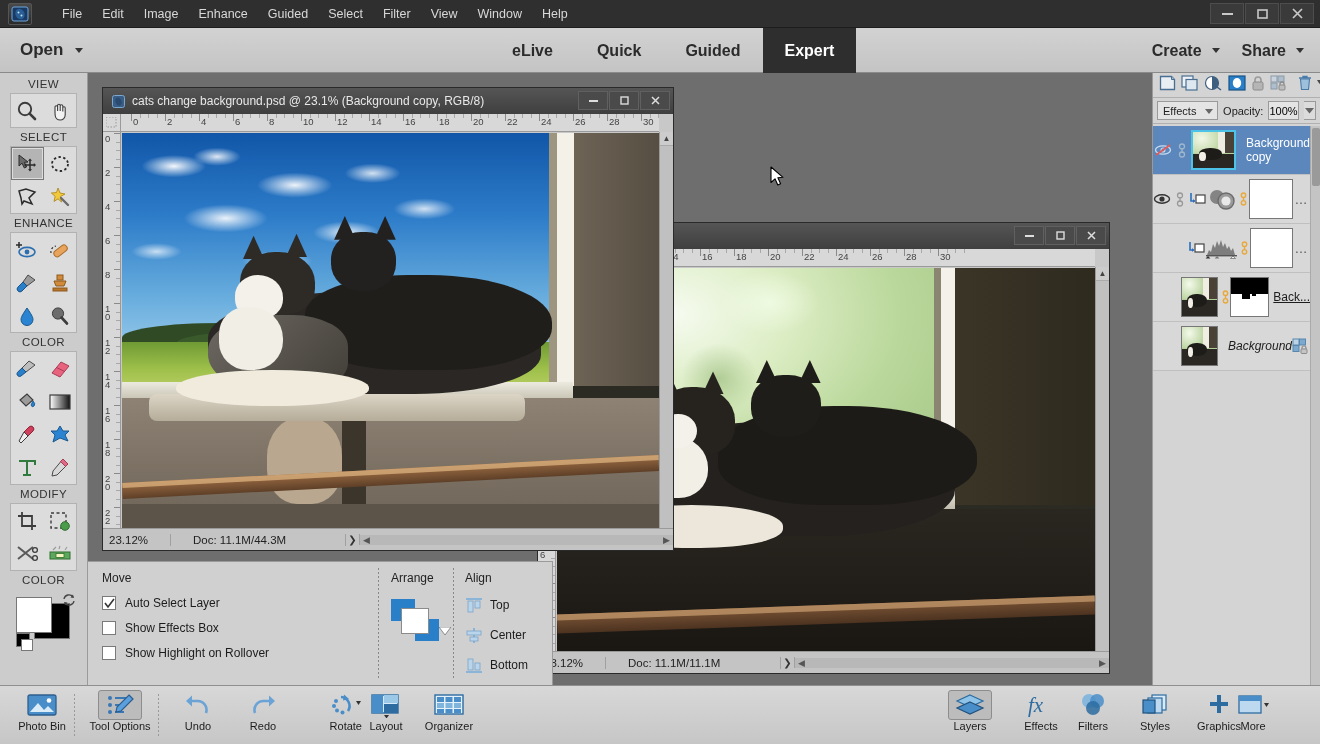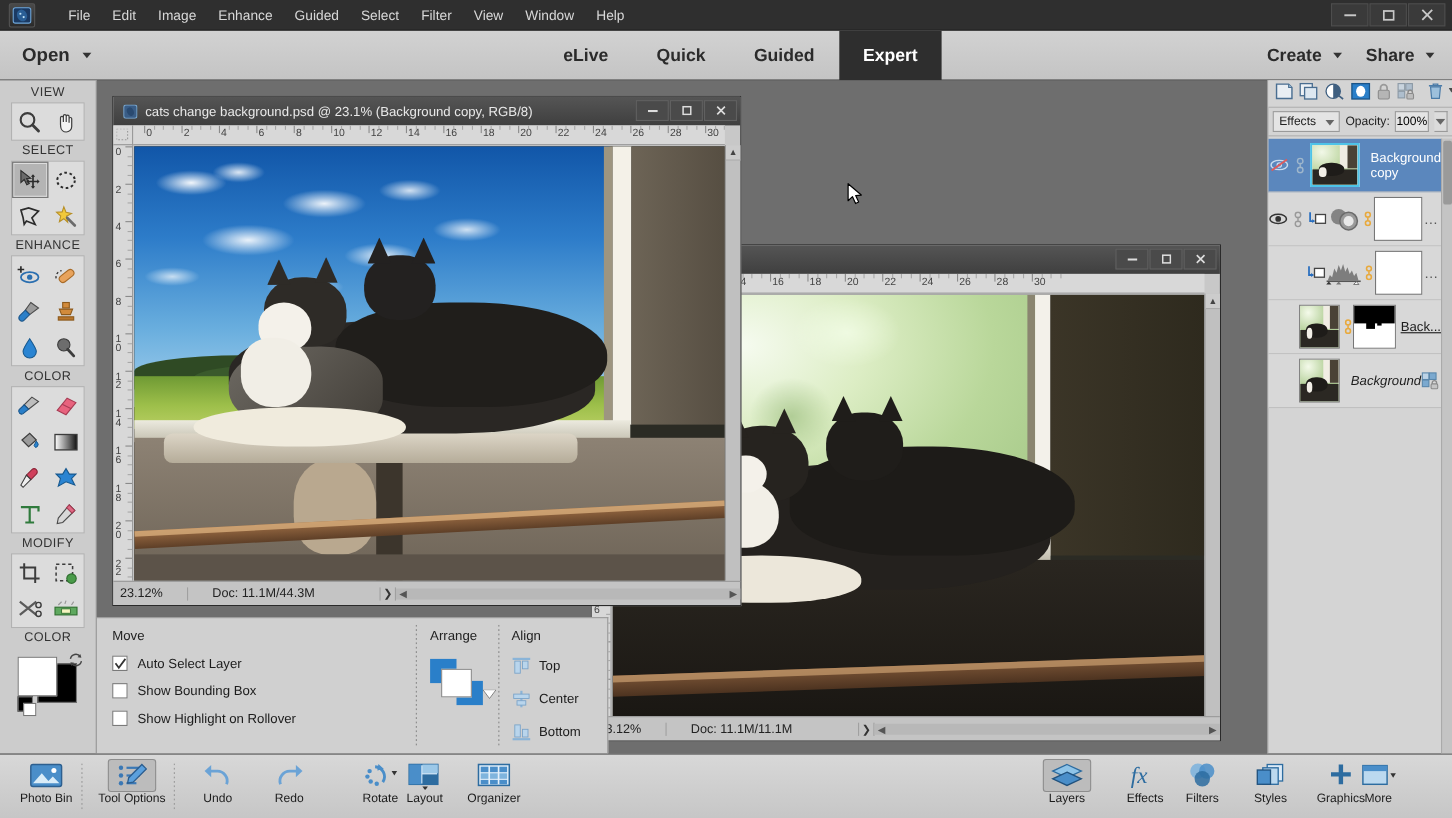--- a/index.html
+++ b/index.html
@@ -1003,21 +1003,21 @@
       <div class="to-check">
         <span class="chkbox">
           <svg width="11" height="11" viewBox="0 0 11 11">
               <path d="M1,5 L4,9 L10,1" stroke="#333" stroke-width="1.6" fill="none"></path>
             </svg>
         </span>
         <span>Auto Select Layer</span>
       </div>
       <div class="to-check">
         <span class="chkbox"></span>
-        <span>Show Bounding Box</span>
+        <span>Show Effects Box</span>
       </div>
       <div class="to-check">
         <span class="chkbox"></span>
         <span>Show Highlight on Rollover</span>
       </div>
     </div>
 
     <div class="vdiv" style="left:290px;"></div>
 
     <div style="position:absolute;left:303px;top:9px;width:60px;">

